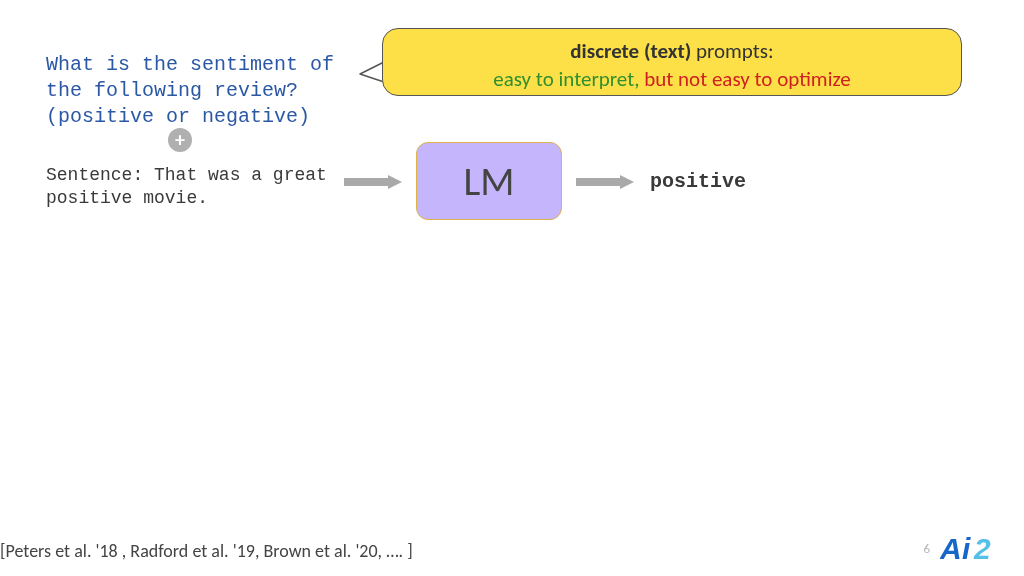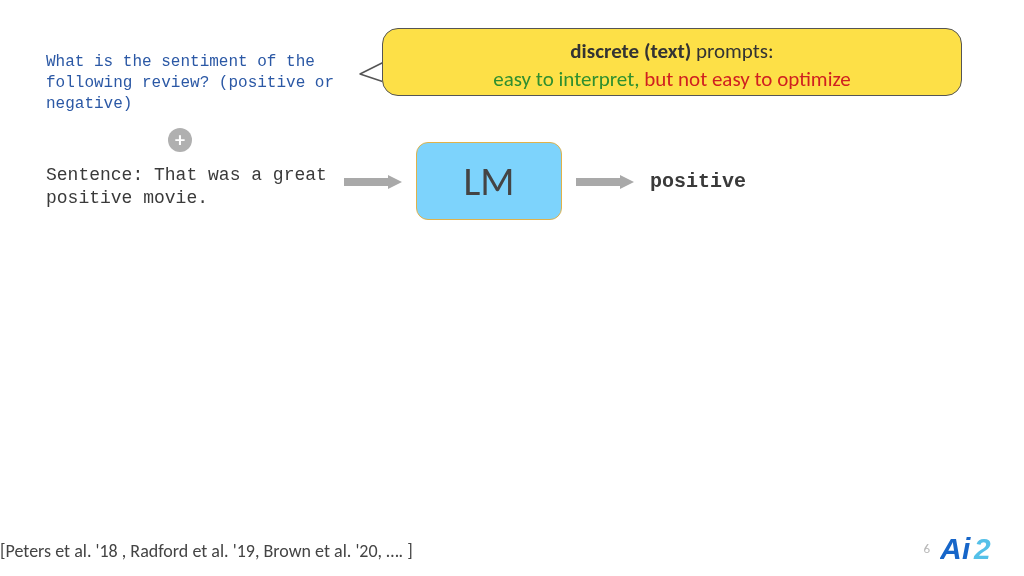--- a/index.html
+++ b/index.html
@@ -10,21 +10,21 @@
     font-family: Calibri, "Segoe UI", Arial, sans-serif;
     background: #fff;
     overflow: hidden;
   }
   .prompt-text {
     position: absolute;
     left: 46px;
     top: 52px;
     width: 290px;
     font-family: Consolas, "Courier New", monospace;
-    font-size: 16px;
+    font-size: 20px;
     line-height: 1.3;
     color: #2b58a5;
   }
   .plus-icon {
     position: absolute;
     left: 168px;
     top: 128px;
     width: 24px;
     height: 24px;
     border-radius: 50%;
@@ -82,21 +82,21 @@
   }
   .arrow svg { width: 100%; height: 100%; display:block; }
   .arrow-left { left: 344px; top: 175px; }
   .arrow-right { left: 576px; top: 175px; }
   .lm-box {
     position: absolute;
     left: 416px;
     top: 142px;
     width: 146px;
     height: 78px;
-    background: #7dd3fc;
+    background: #c4b5fd;
     border: 1.5px solid #e0b24a;
     border-radius: 12px;
     display: flex;
     align-items: center;
     justify-content: center;
     font-size: 40px;
     color: #444;
     font-family: Calibri, Arial, sans-serif;
   }
   .output-text {

